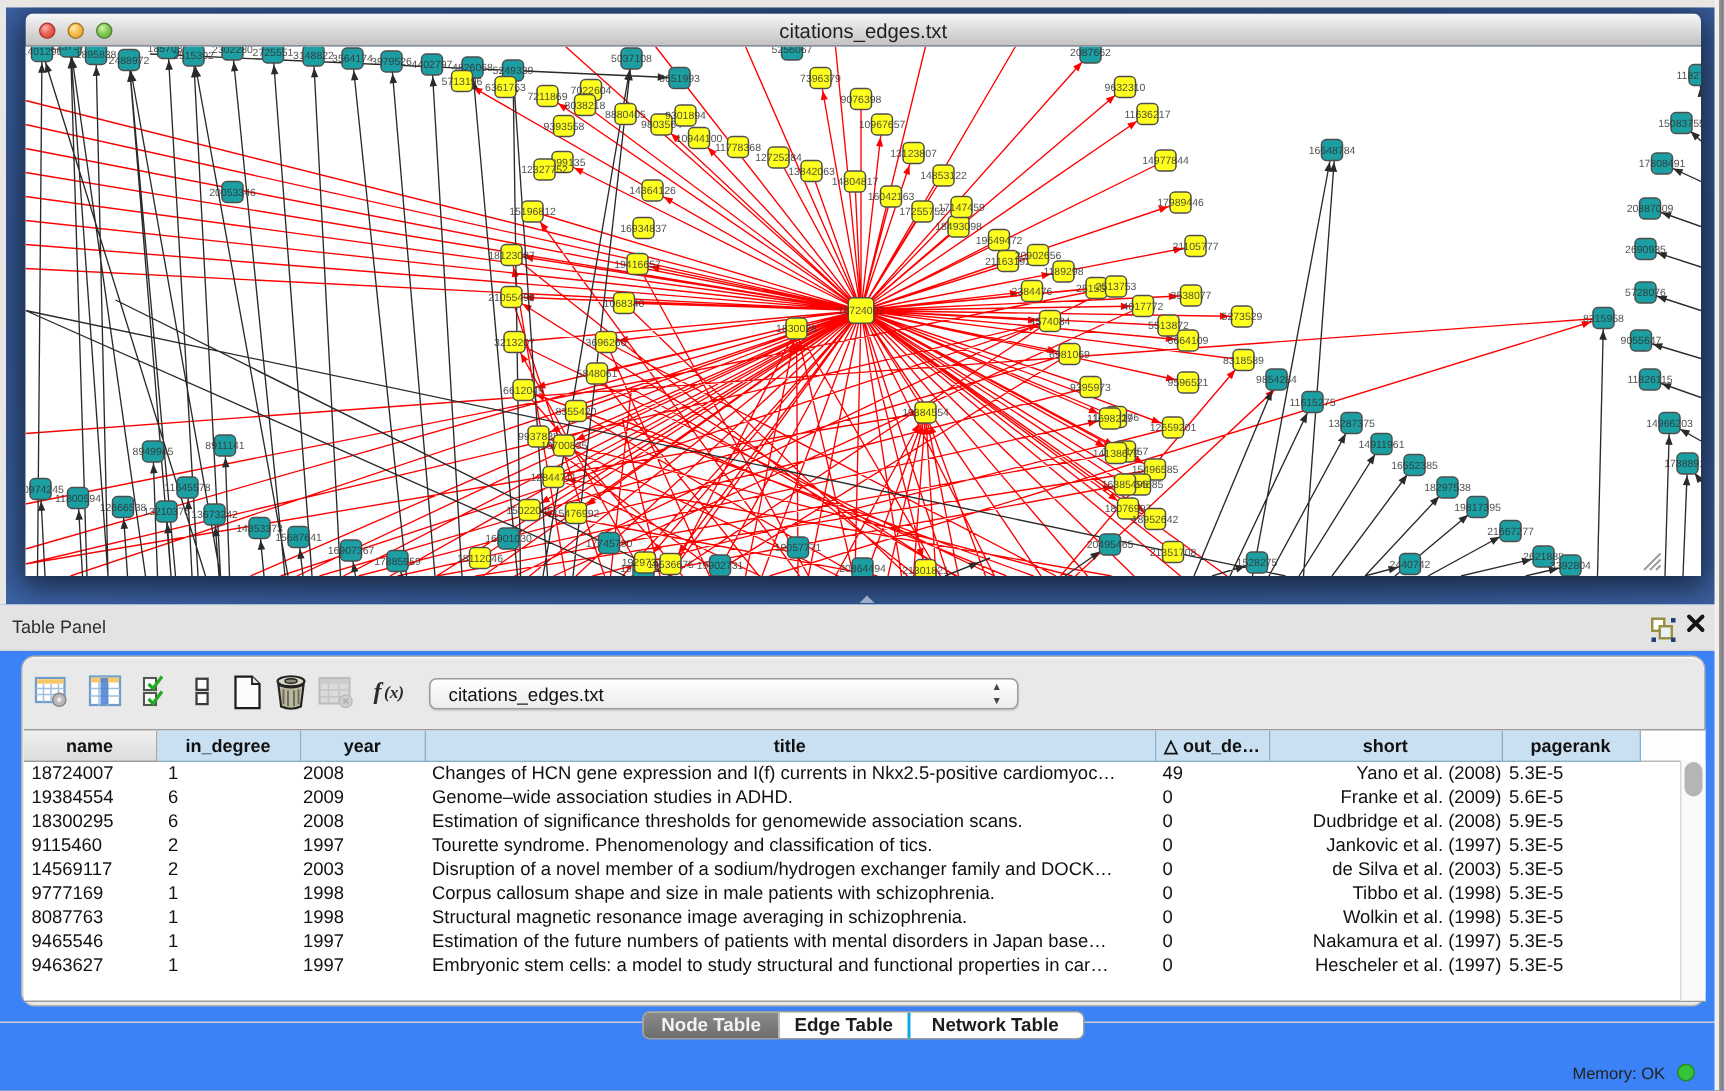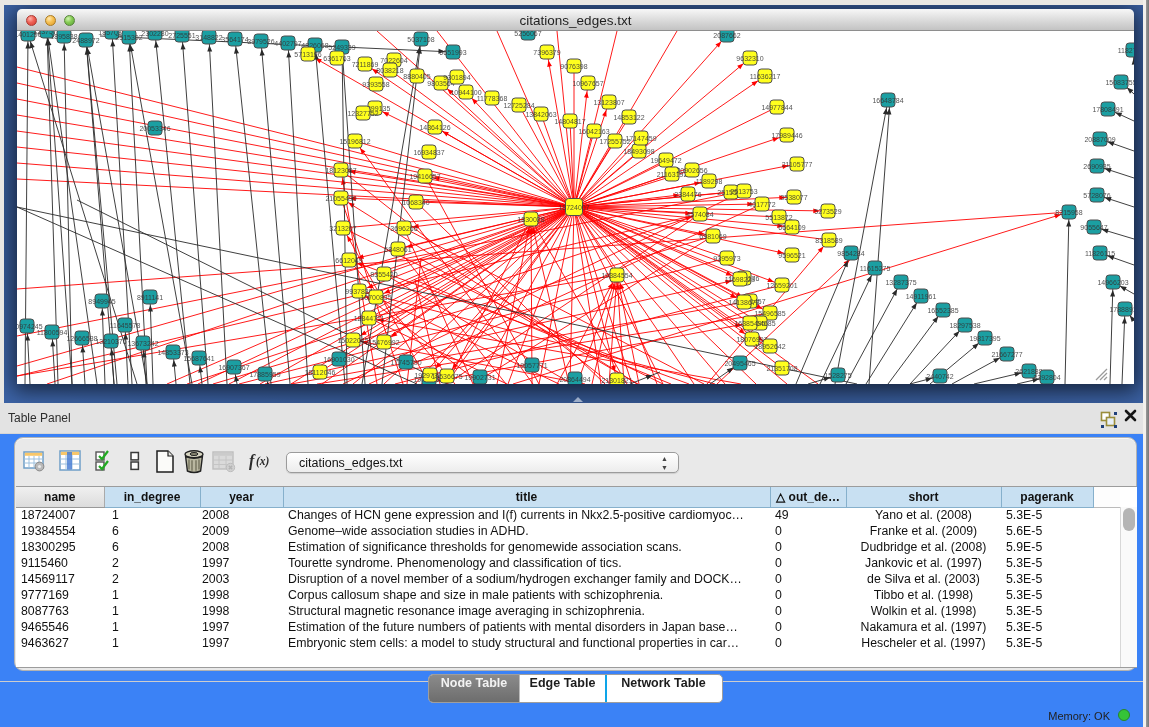--- a/index.html
+++ b/index.html
@@ -35,25 +35,25 @@
 #combo .ct{position:absolute;left:12px;top:3px;font-size:12.5px;color:#111}
 #combo .ar{position:absolute;right:10px;top:1px;font-size:7px;color:#444;line-height:9px;text-align:center}
 #tblbox{position:absolute;left:1px;top:48px;width:1121px;height:182px;background:#fff;border-top:1px solid #9c9c9c;border-bottom:1px solid #9c9c9c;overflow:hidden}
 table{border-collapse:collapse;table-layout:fixed;width:1104px;font-size:12.3px;color:#111}
 th{height:20px;font-weight:bold;font-size:12px;background:#c8e0f2;border-right:1px solid #86b0cc;border-bottom:1px solid #86b0cc;overflow:hidden;white-space:nowrap}
 th.f{background:#fdfdfd;border-right:none;border-bottom:1px solid #bbb}
 th.g{background:linear-gradient(#f0f0f0,#dcdcdc);border-right:1px solid #aaa;border-bottom:1px solid #999}
 td{height:16px;padding:0 0 0 5px;overflow:hidden;white-space:nowrap}
 td.c2{padding-left:8px}
 td.c3{padding-left:2px}
-td.c6{text-align:center;padding:0}
+td.c6{text-align:right;padding:0}
 #vsb{position:absolute;left:1104px;top:20px;width:17px;height:161px;background:#fafafa;border-left:1px solid #d8d8d8}
 #vsb .th{position:absolute;left:2px;top:1px;width:12px;height:23px;border-radius:6px;background:#b5b5b5}
 #tabline{position:absolute;left:0;top:278px;width:100%;height:1px;background:#cdcdcd}
-#tabs{position:absolute;left:428px;top:271px;width:295px;height:29px;border:1px solid #9e9e9e;border-radius:5px;background:#fff;display:flex;font-size:12.5px;font-weight:bold}
+#tabs{position:absolute;left:428px;top:271px;width:295px;height:19px;border:1px solid #9e9e9e;border-radius:5px;background:#fff;display:flex;font-size:12.5px;font-weight:bold}
 #tabs .sg{flex:0 0 auto;text-align:center;line-height:17px;color:#1c1c1c}
 #tabs .s1{width:90px;background:linear-gradient(#8b8b8b,#6d6d6d);color:#f3f3f3;border-radius:4px 0 0 4px}
 #tabs .s2{width:88px;border-right:2px solid #0ea5e9;border-left:1px solid #bbb}
 #tabs .s3{width:113px}
 #mem{position:absolute;right:36px;top:307px;font-size:11px;color:#222}
 #memdot{position:absolute;right:16px;top:306px;width:12px;height:12px;border-radius:50%;background:#35c338;border:1px solid #27862a}
 .lb{font-size:7px;text-anchor:middle;fill:#333;opacity:.85;font-family:"Liberation Sans",sans-serif}
 </style></head>
 <body>
 <div id="mdi">

